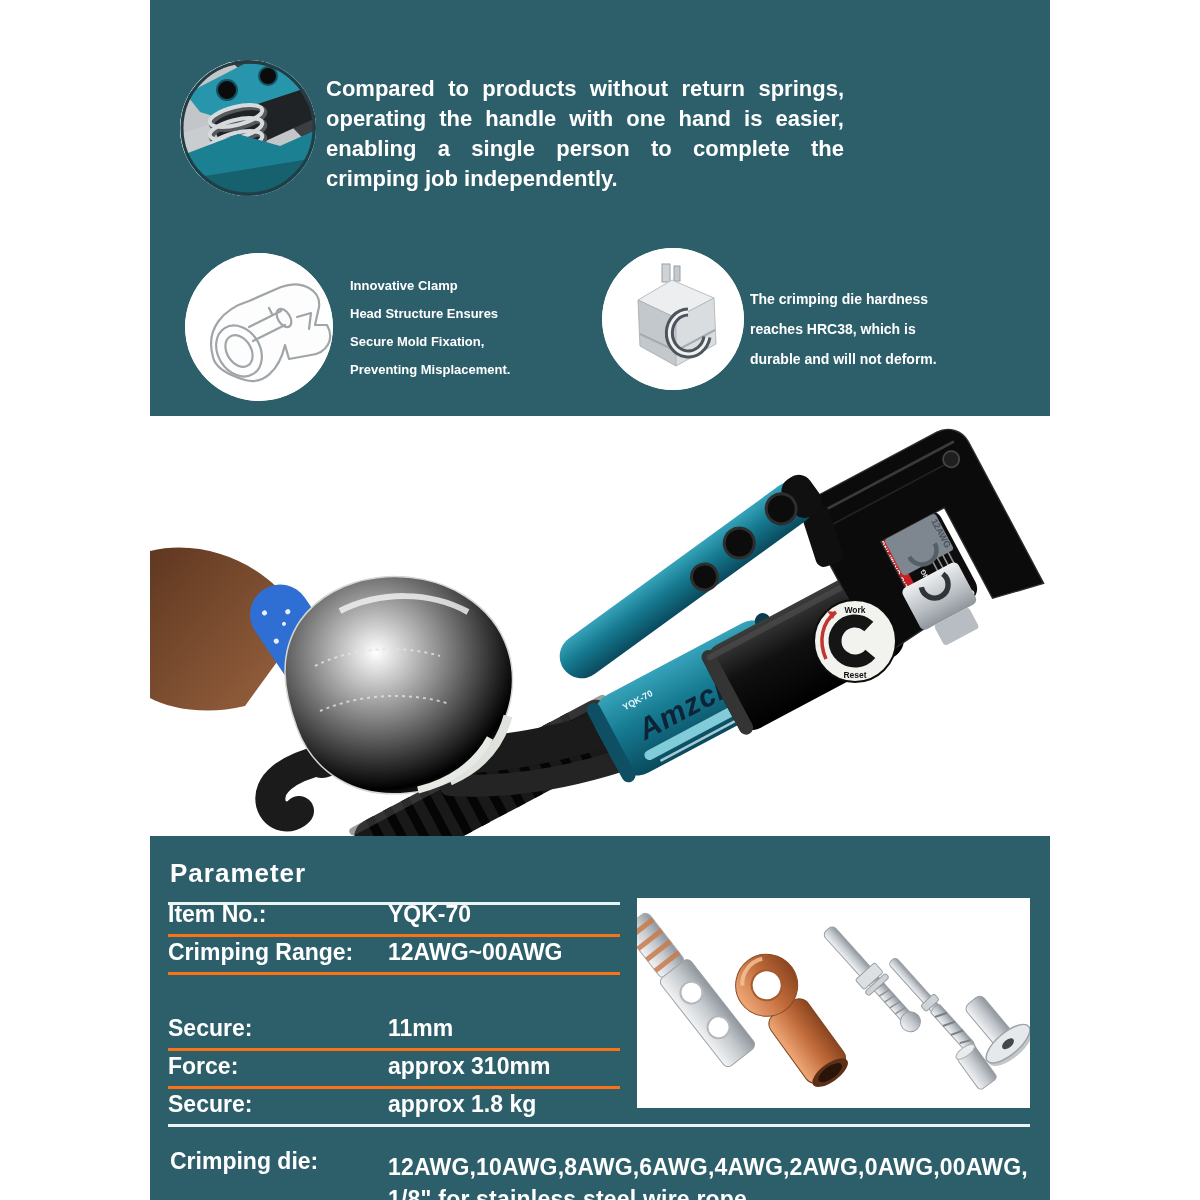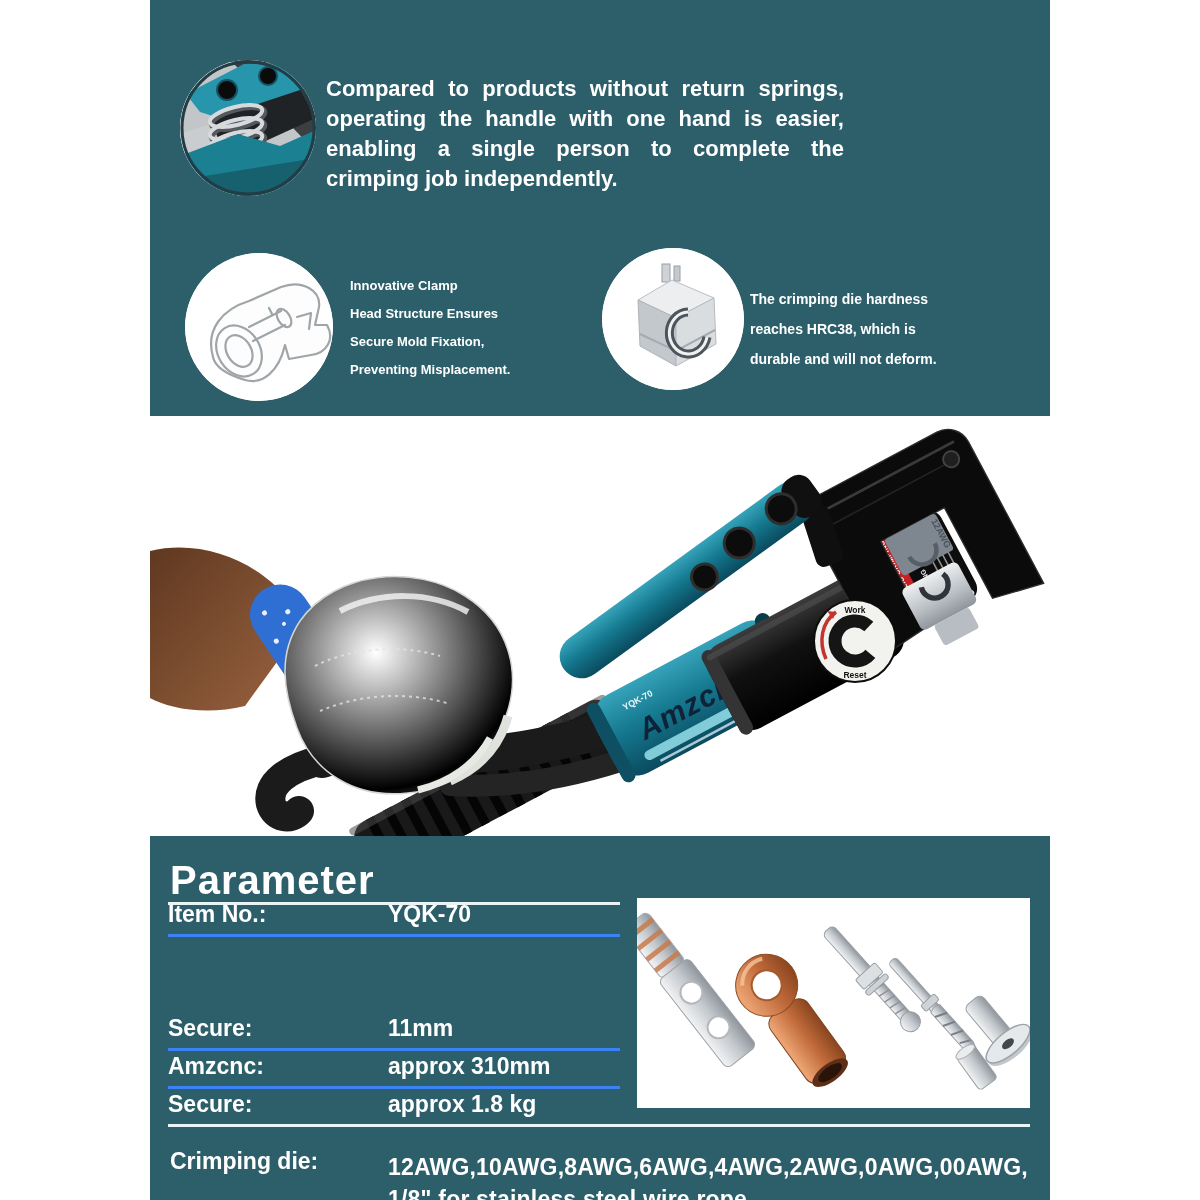--- a/index.html
+++ b/index.html
@@ -14,23 +14,23 @@
   .circle-icon{position:absolute;border-radius:50%;overflow:hidden;background:#fff;}
   .f1-icon{left:30px;top:60px;width:136px;height:136px;}
   .f2-icon{left:35px;top:253px;width:148px;height:148px;}
   .f3-icon{left:452px;top:248px;width:142px;height:142px;}
   .feature-text{position:absolute;color:#ffffff;}
   .f1-text{left:176px;top:74px;width:518px;font-size:22px;line-height:30px;text-align:justify;}
   .f2-text{left:200px;top:272px;width:300px;font-size:13px;line-height:28px;white-space:pre-line;}
   .f3-text{left:600px;top:284px;width:295px;font-size:14px;line-height:30px;white-space:pre-line;}
 
   
-  .param-title{position:absolute;left:20px;top:22px;font-size:40px;color:#fff;letter-spacing:1px;}
+  .param-title{position:absolute;left:20px;top:22px;font-size:26px;color:#fff;letter-spacing:1px;}
   .title-rule{position:absolute;left:18px;top:66px;width:452px;height:3px;background:#e9f4f4;}
-  .p-row{position:absolute;left:18px;width:452px;height:38px;border-bottom:3px solid #3b82f6;
+  .p-row{position:absolute;left:18px;width:452px;height:38px;border-bottom:3px solid #f97316;
          color:#fff;font-size:23px;line-height:37px;}
   .p-row .val{position:absolute;left:220px;top:0;}
   .row-0{top:60px}.row-1{top:98px}.row-2{top:136px}.row-3{top:174px}
   .row-4{top:212px}.row-5{top:250px;border-bottom:none;}
   .full-rule{position:absolute;left:18px;top:288px;width:862px;height:3px;background:#e9f4f4;}
   .die-row{position:absolute;left:18px;top:292px;width:862px;color:#fff;font-size:23px;}
   .die-row .lbl{position:absolute;left:2px;top:20px;}
   .die-row .val{position:absolute;left:220px;top:23px;line-height:32px;white-space:pre-line;letter-spacing:0.2px;}
   .acc-panel{position:absolute;left:487px;top:62px;width:393px;height:210px;background:#ffffff;}
   svg{display:block;}
@@ -258,26 +258,30 @@
   </div>
 
   <div class="panel panel-bottom">
     <div class="param-title">Parameter</div>
     <div class="title-rule"></div>
 
     <div class="p-row row-0">
       <span class="lbl">Item No.:</span>
       <span class="val">YQK-70</span>
     </div>
+    <div class="p-row row-1">
+      <span class="lbl">Crimping Range:</span>
+      <span class="val">12AWG~00AWG</span>
+    </div>
     <div class="p-row row-3">
       <span class="lbl">Secure:</span>
       <span class="val">11mm</span>
     </div>
     <div class="p-row row-4">
-      <span class="lbl">Amzcnc:</span>
+      <span class="lbl">Force:</span>
       <span class="val">approx 310mm</span>
     </div>
     <div class="p-row row-5">
       <span class="lbl">Secure:</span>
       <span class="val">approx 1.8 kg</span>
     </div>
 
     <div class="full-rule"></div>
 
     <div class="die-row">

